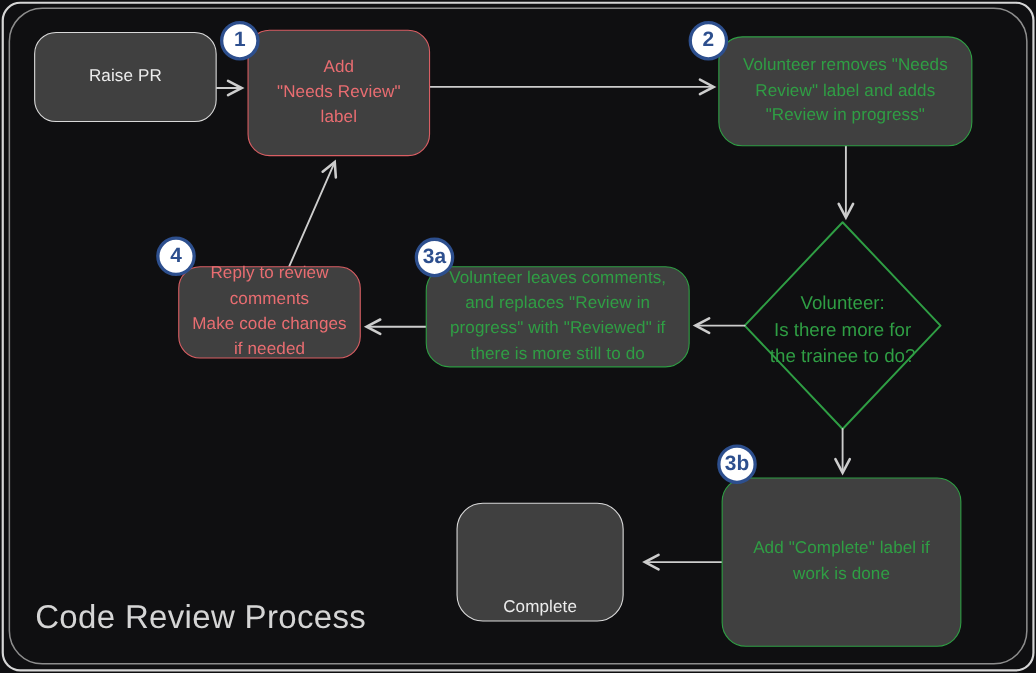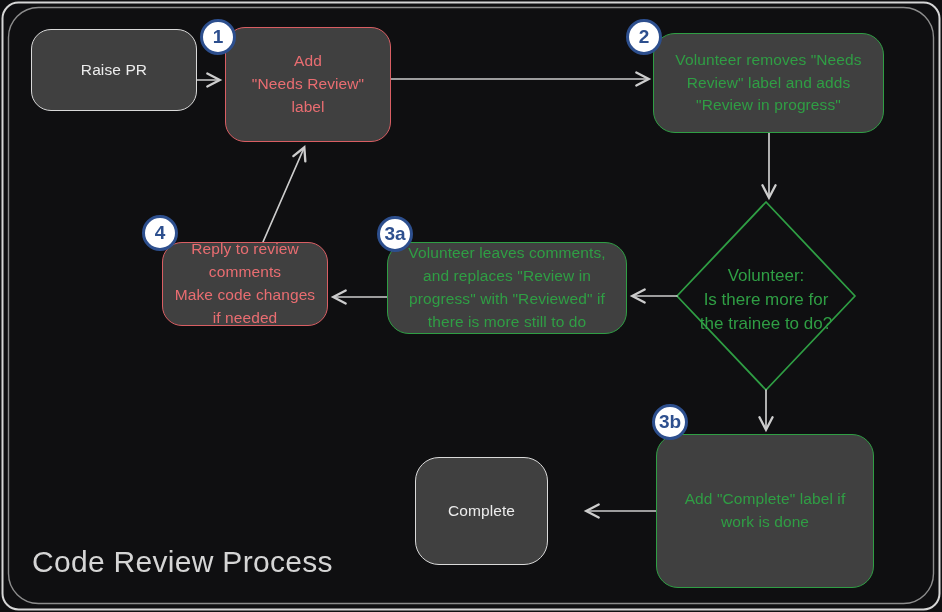--- a/index.html
+++ b/index.html
@@ -102,21 +102,21 @@
 comments
 Make code changes
 if needed</span>
   </div>
 
   <div class="node green" style="left:656px; top:434px; width:218px; height:154px;">
     <span class="node-label">Add "Complete" label if
 work is done</span>
   </div>
 
-  <div class="node white" style="left:415px; top:457px; width:133px; height:108px; border-radius:24px;">
+  <div class="node white" style="left:415px; top:457px; width:152px; height:108px; border-radius:24px;align-items:flex-end;">
     <span class="node-label">Complete</span>
   </div>
 
   <div class="badge" style="left:200px; top:19px;">1</div>
   <div class="badge" style="left:626px; top:19px;">2</div>
   <div class="badge" style="left:353px; top:216px;margin-left:24px;">3a</div>
   <div class="badge" style="left:142px; top:215px;">4</div>
   <div class="badge" style="left:652px; top:404px;">3b</div>
 
   <div class="title">Code Review Process</div>

